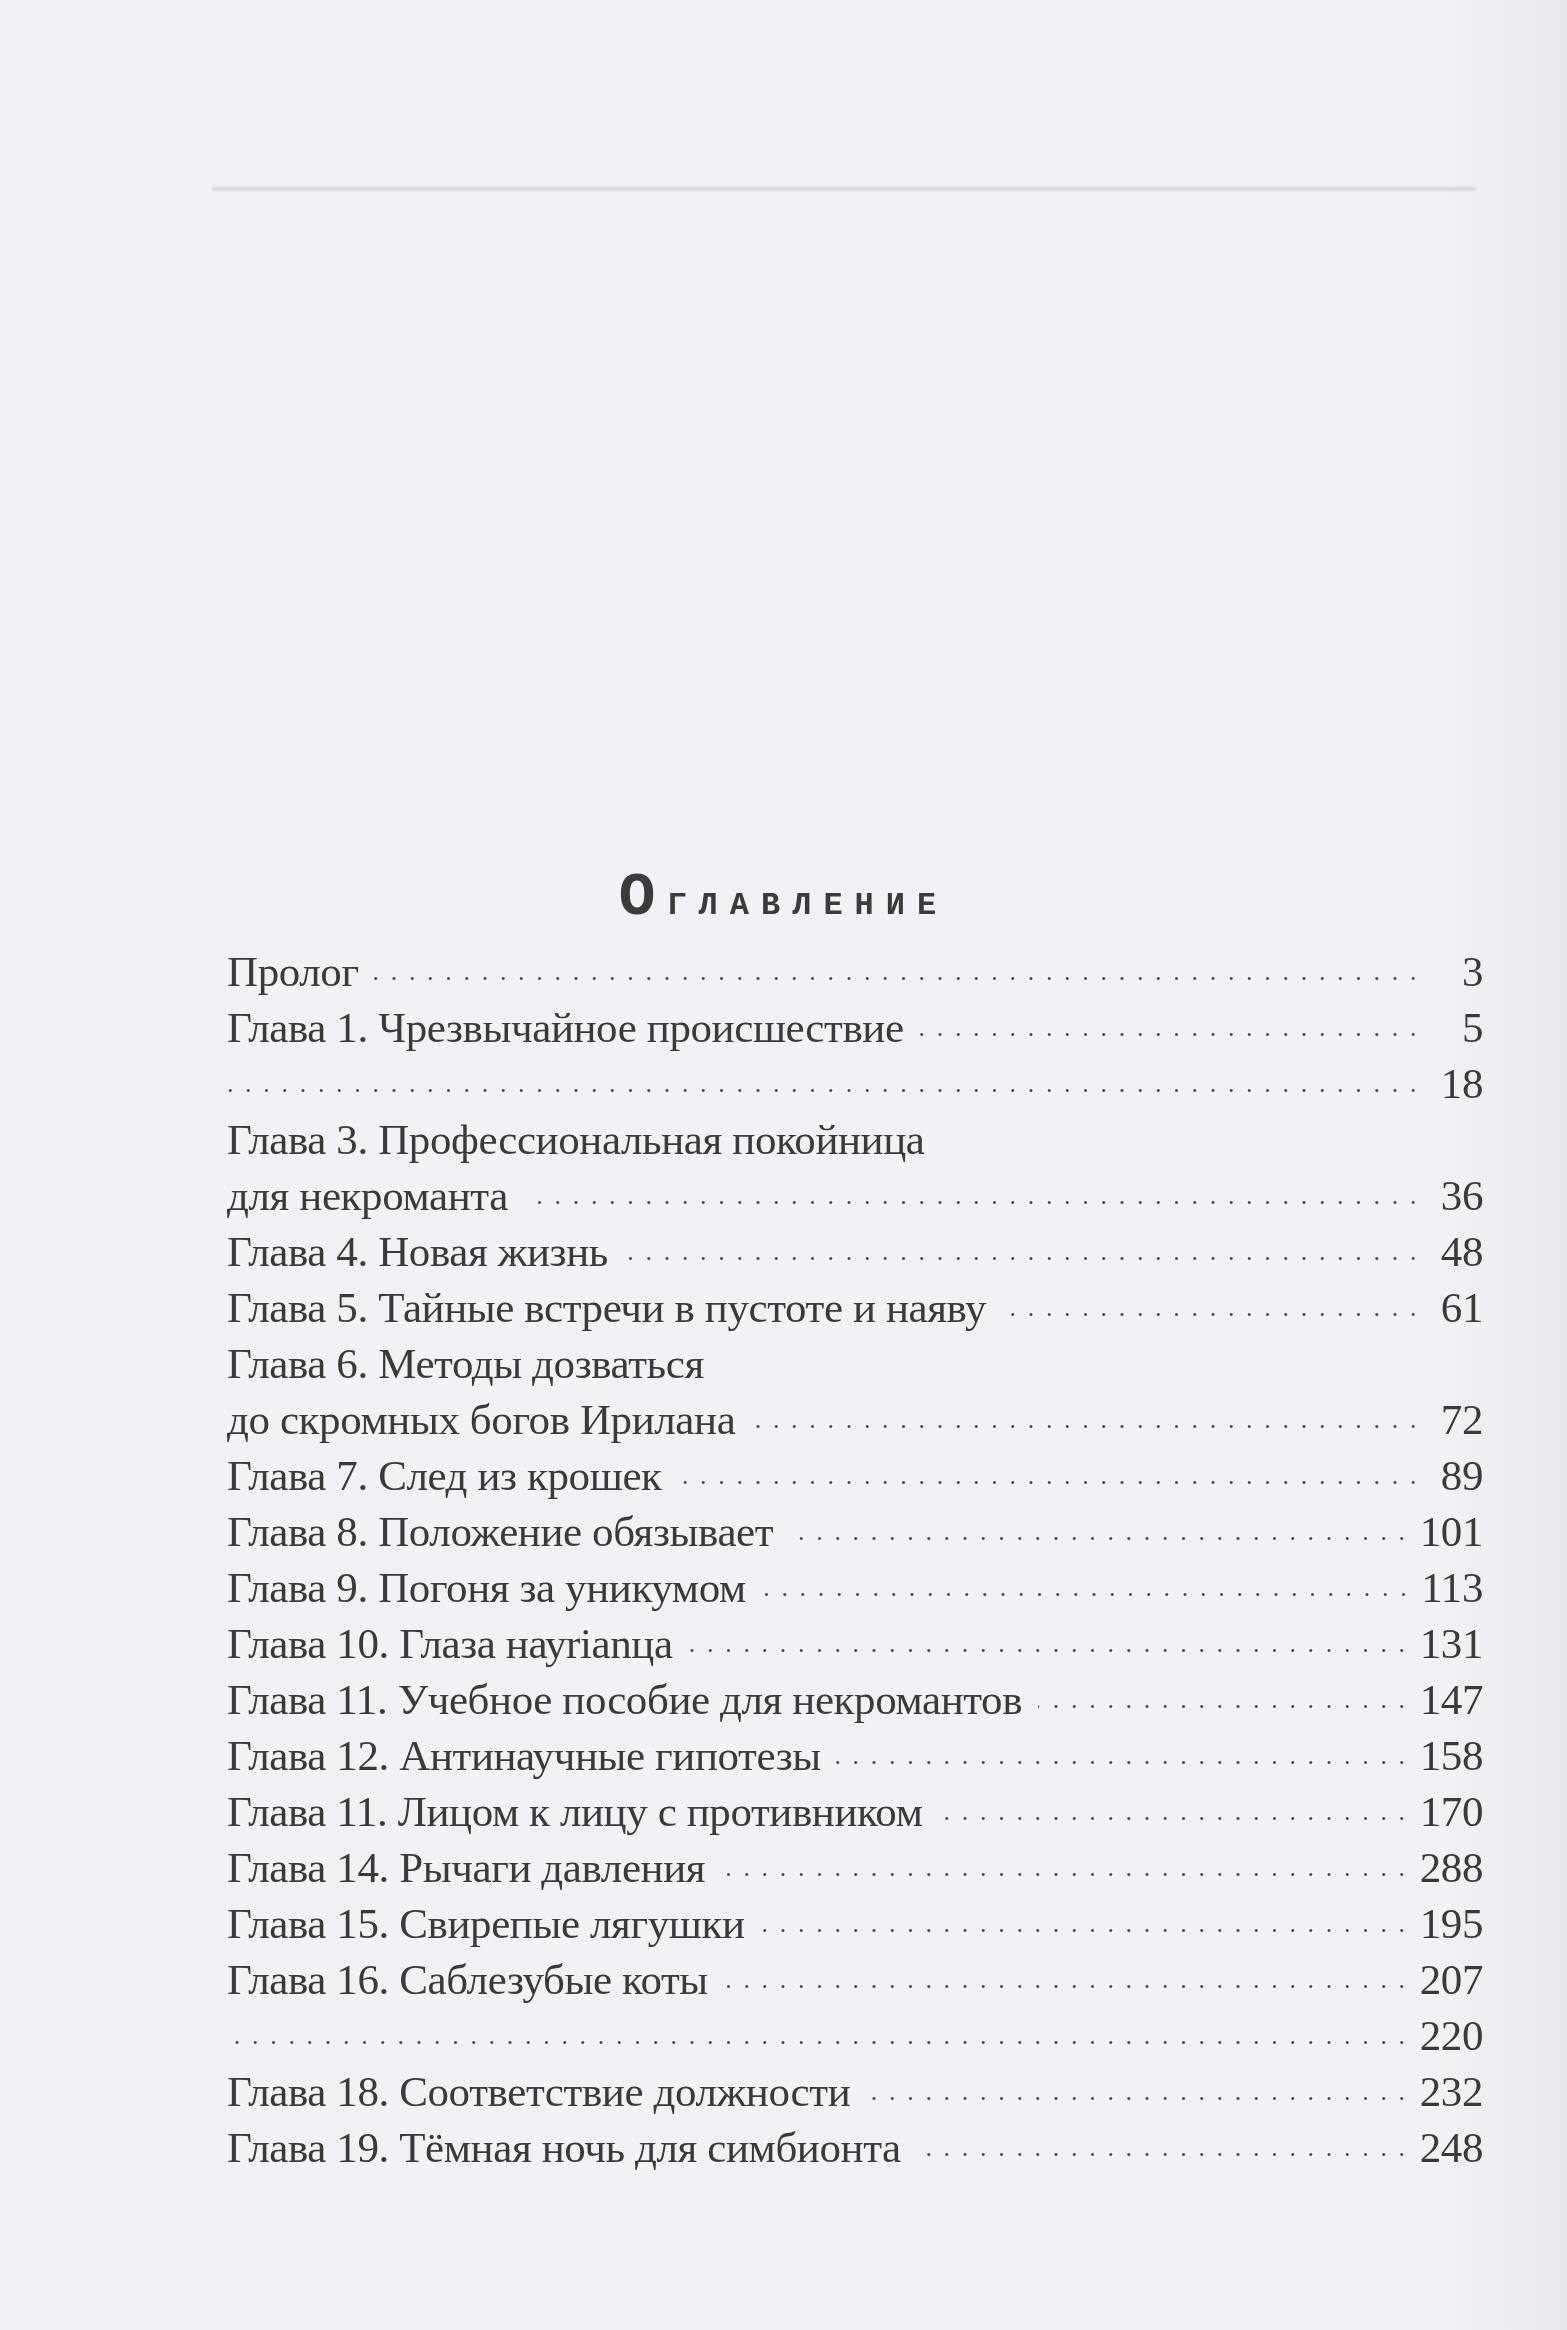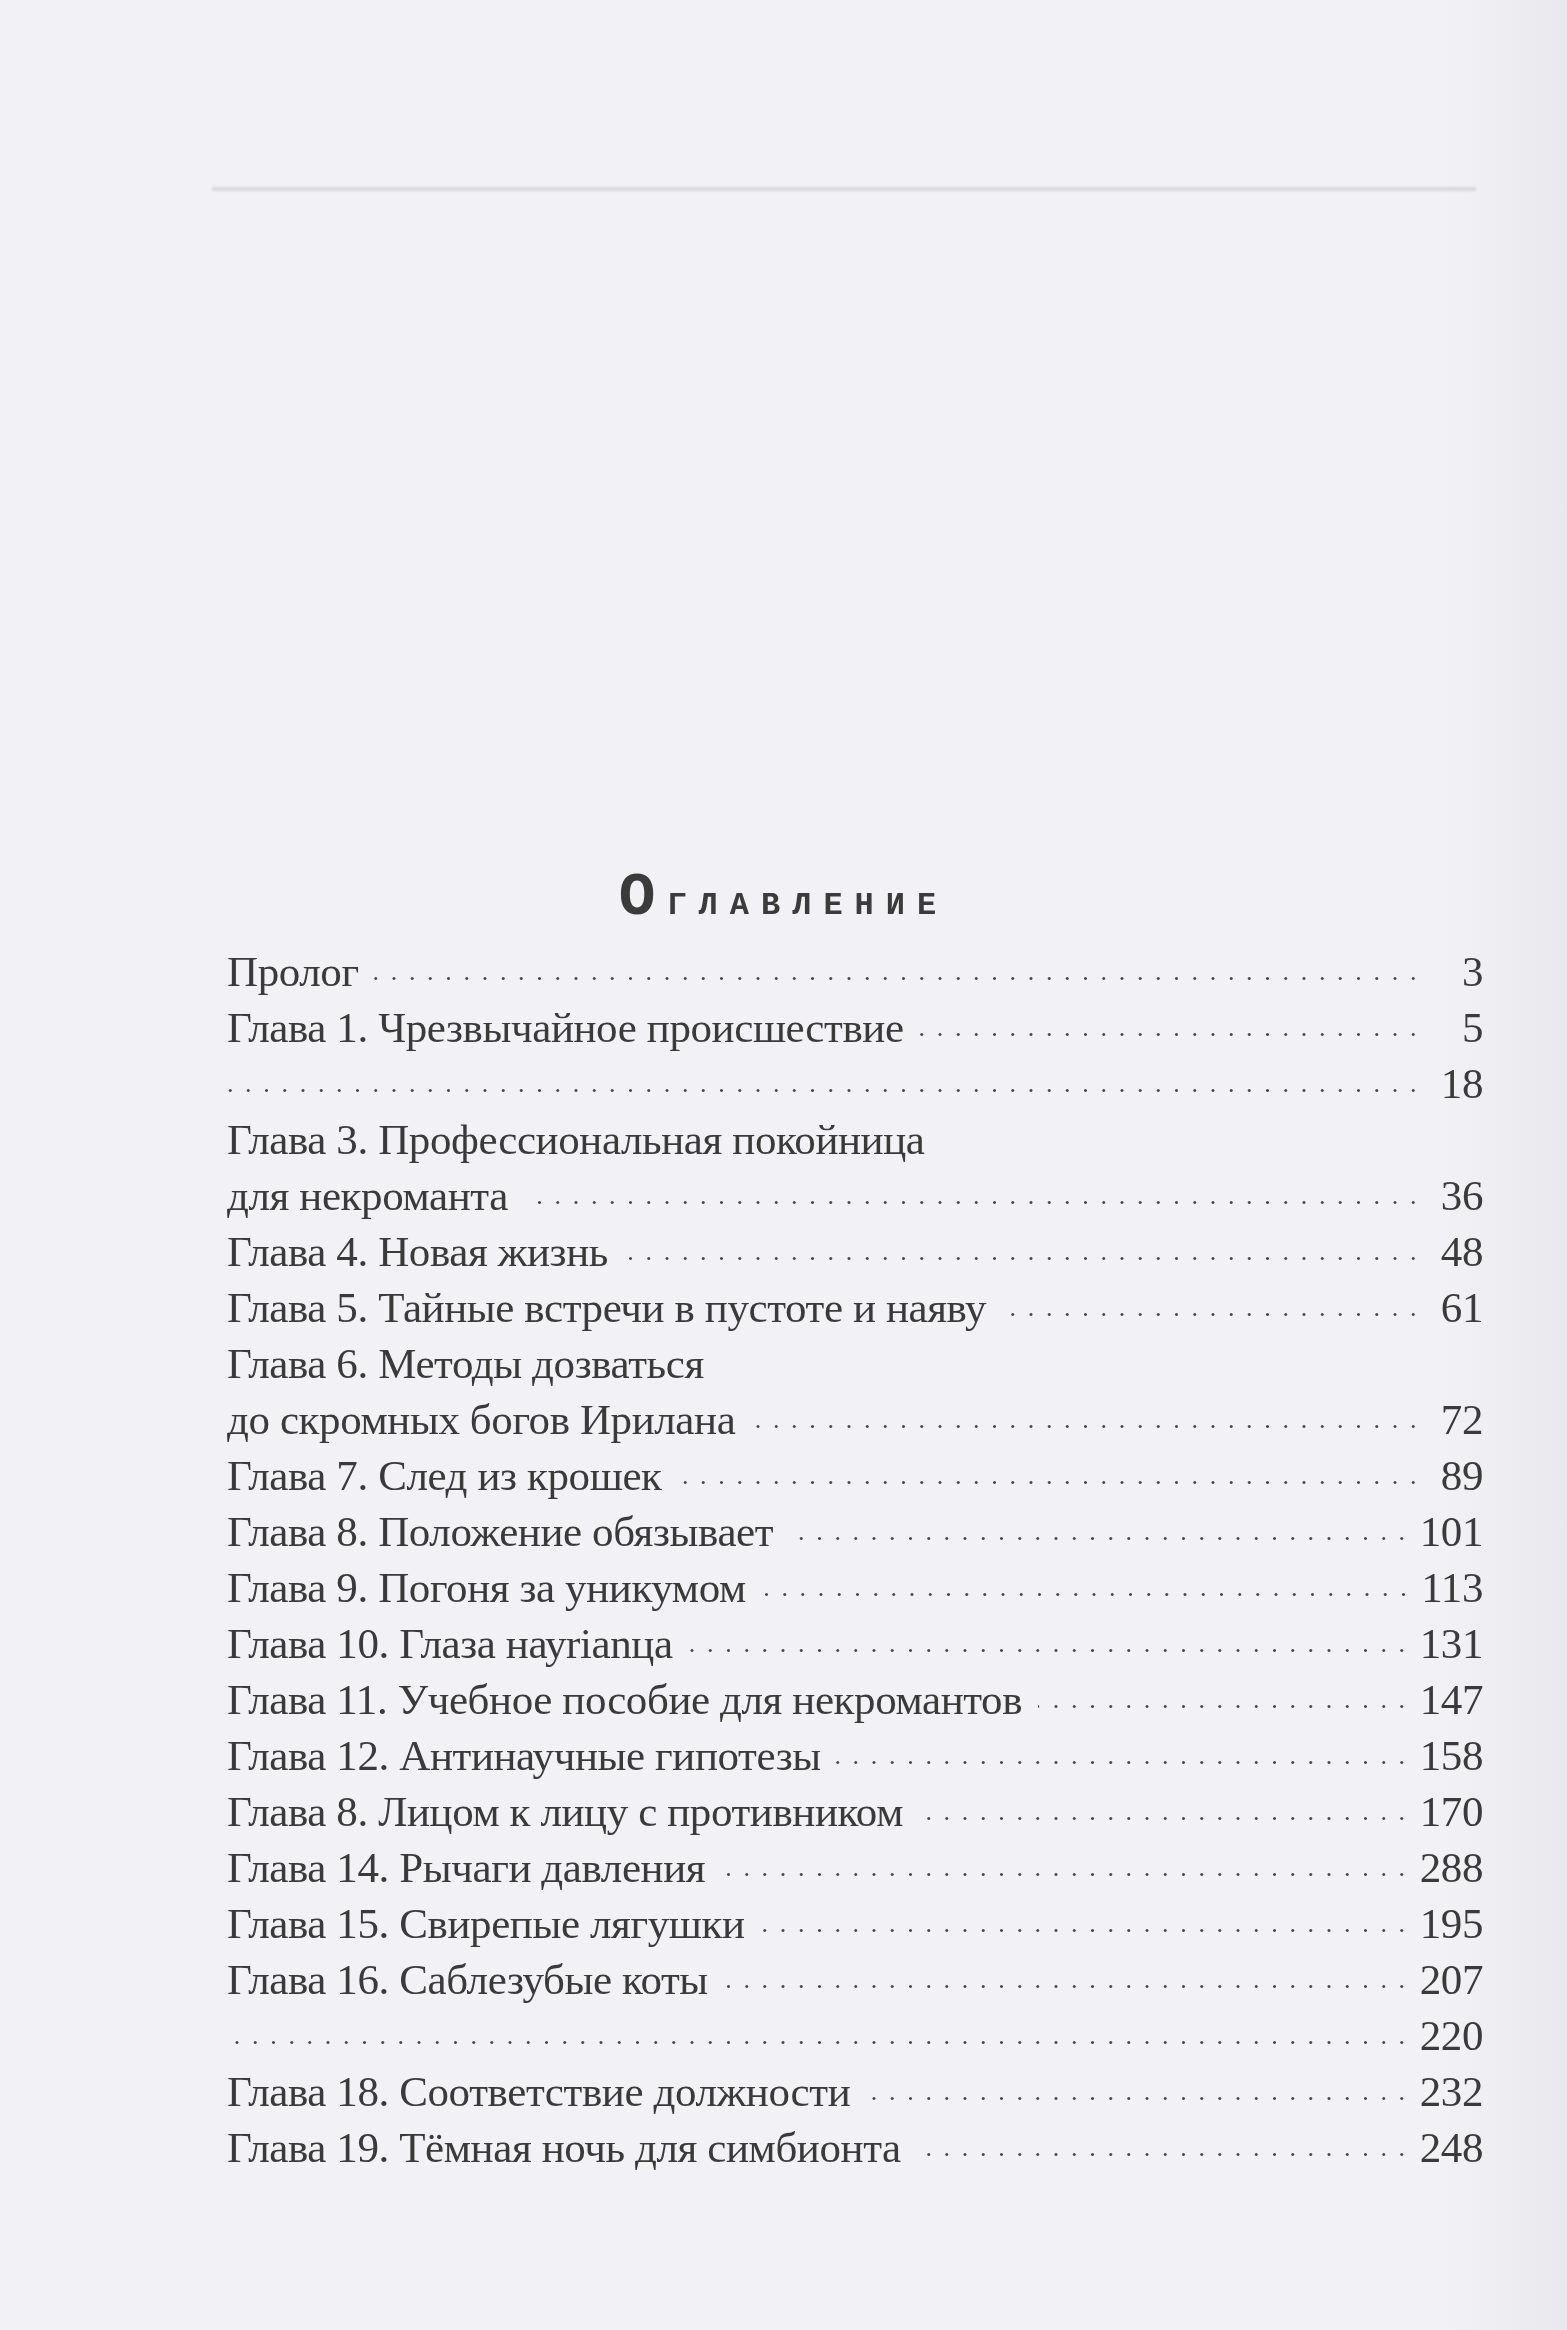--- a/index.html
+++ b/index.html
@@ -175,21 +175,21 @@
         <span class="label">Глава 11. Учебное пособие для некромантов</span>
         <span class="leader"></span>
         <span class="page-num">147</span>
       </div>
       <div class="entry">
         <span class="label">Глава 12. Антинаучные гипотезы</span>
         <span class="leader"></span>
         <span class="page-num">158</span>
       </div>
       <div class="entry">
-        <span class="label">Глава 8. Лицом к лицу с противником</span>
+        <span class="label">Глава 11. Лицом к лицу с противником</span>
         <span class="leader"></span>
         <span class="page-num">170</span>
       </div>
       <div class="entry">
         <span class="label">Глава 14. Рычаги давления</span>
         <span class="leader"></span>
         <span class="page-num">288</span>
       </div>
       <div class="entry">
         <span class="label">Глава 15. Свирепые лягушки</span>

